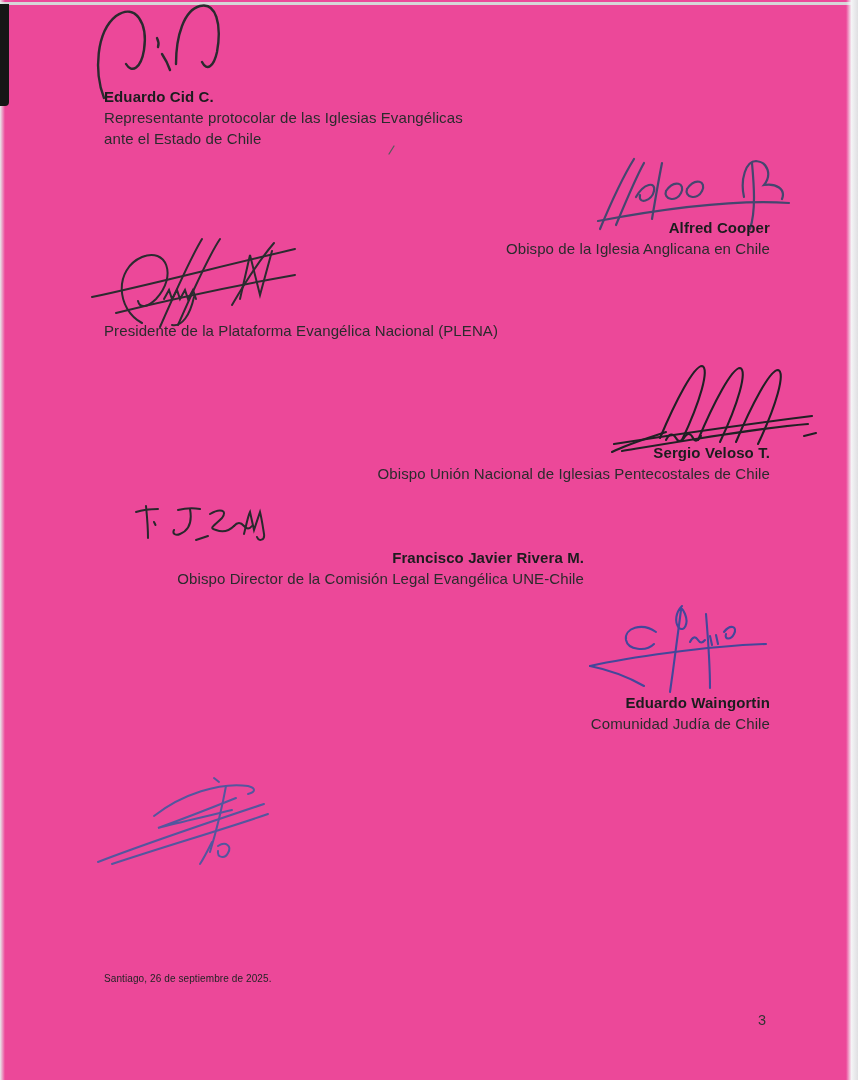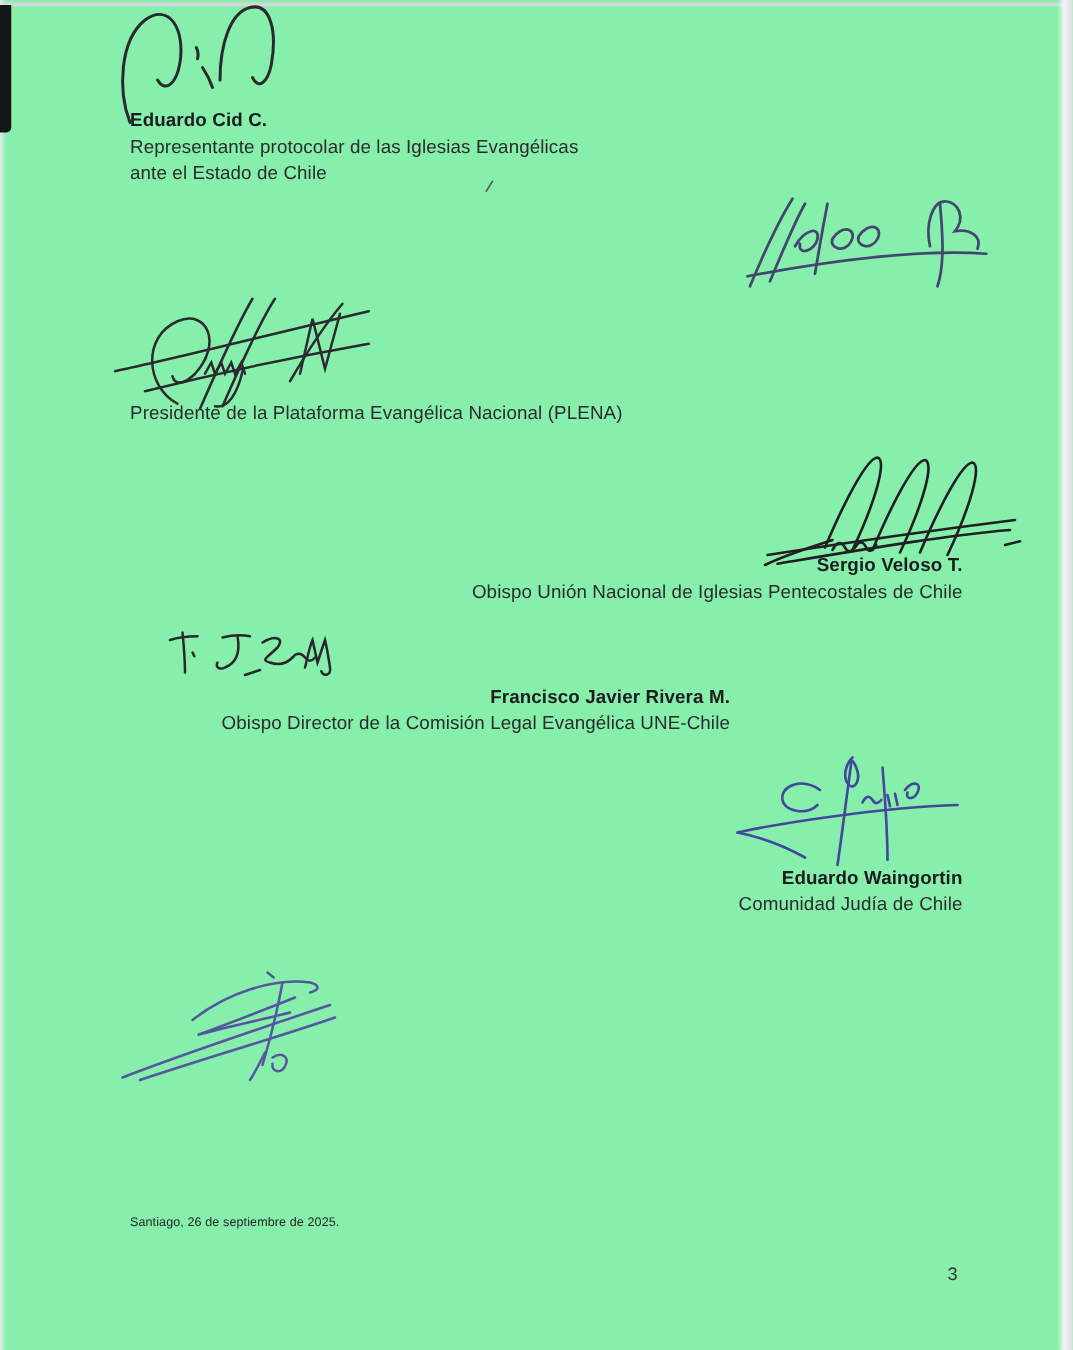--- a/index.html
+++ b/index.html
@@ -1,18 +1,18 @@
 <!DOCTYPE html>
 <html><head>
 <meta charset="utf-8">
 <style>
   html,body{margin:0;padding:0;background:#e8e8ea;}
   .page{
     position:relative;width:858px;height:1080px;margin:0 auto;
-    background:#86efac;overflow:hidden;
+    background:#ec4899;overflow:hidden;
     font-family:"Liberation Sans","DejaVu Sans",sans-serif;
     color:#222;
   }
   
   .edge-top{position:absolute;top:2px;left:0;width:858px;height:3px;background:#d6d6d8;}
   .edge-left{position:absolute;top:0;left:0;width:5px;height:1080px;
     background:linear-gradient(to right,#e9e9eb,rgba(255,255,255,0));}
   .edge-right{position:absolute;top:0;right:0;width:12px;height:1080px;
     background:linear-gradient(to left,#dfdfe2,#f4f4f6 55%,rgba(255,255,255,0));}
   .corner-black{position:absolute;top:4px;left:0;width:9px;height:102px;
@@ -68,20 +68,24 @@
         <path d="M 24 70 C 34 46, 44 22, 52 8"></path>
         <path d="M 60 64 C 64 40, 68 18, 70 8"></path>
         <path d="M 44 42 C 52 28, 64 26, 62 36 C 60 46, 46 50, 48 40"></path>
         <path d="M 74 36 c 8 -12, 20 -8, 15 2 c -5 10, -18 6, -15 -2"></path>
         <path d="M 95 34 c 8 -12, 20 -8, 15 2 c -5 10, -18 6, -15 -2"></path>
         <path d="M 6 66 C 70 54, 140 44, 197 48"></path>
         <path d="M 152 42 C 148 24, 154 6, 164 6 C 176 7, 180 20, 172 30 C 184 28, 194 34, 190 44"></path>
         <path d="M 160 8 C 162 30, 164 56, 158 74"></path>
       </g>
     </svg>
+  </div>
+  <div class="sig-block right" style="right:88px;top:218px;width:430px;">
+    <div class="sig-name">Alfred Cooper</div>
+    <div class="sig-title">Obispo de la Iglesia Anglicana en Chile</div>
   </div>
 
   <div class="signature" style="left:90px;top:235px;width:210px;height:100px;">
     <svg viewBox="0 0 210 100">
       <g fill="none" stroke="#2b2b2f" stroke-width="2" stroke-linecap="round">
         <path d="M 2 62 C 50 52, 120 34, 205 14"></path>
         <path d="M 52 88 C 26 74, 24 34, 52 22 C 76 12, 88 40, 66 64 C 58 72, 50 74, 48 66"></path>
         <path d="M 70 92 C 84 60, 100 24, 112 4"></path>
         <path d="M 88 90 C 102 58, 118 22, 130 4"></path>
         <path d="M 142 70 C 156 46, 172 22, 184 8"></path>

